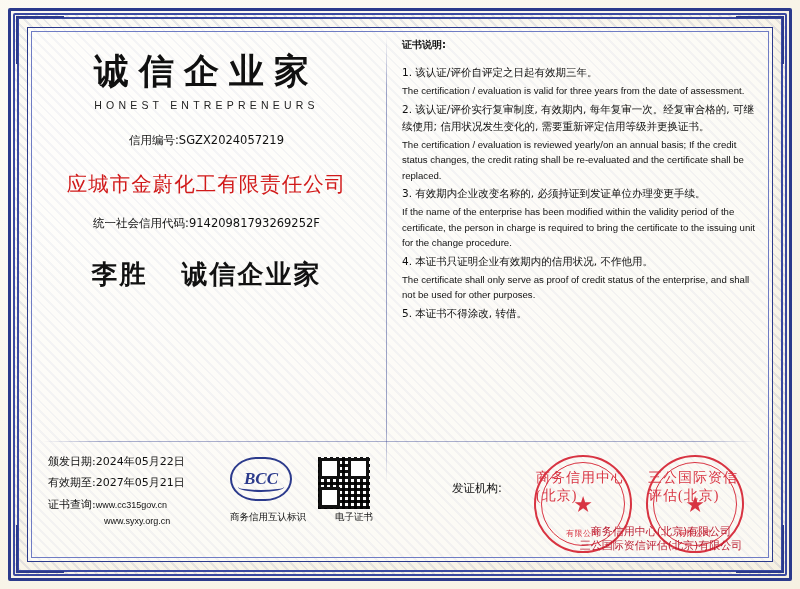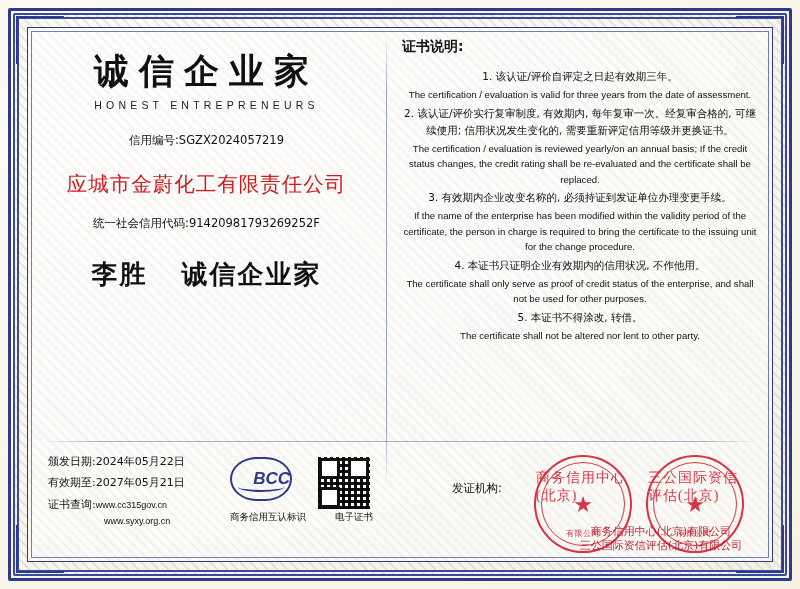--- a/index.html
+++ b/index.html
@@ -133,28 +133,27 @@
     background:linear-gradient(to bottom, rgba(43,58,140,0) 0%, rgba(43,58,140,0.45) 12%, rgba(43,58,140,0.45) 88%, rgba(43,58,140,0) 100%);
   }
 
   
   .right{
     position:absolute;left:368px;top:4px;right:0;
     text-align:left;
   }
   .right h3{
     margin:0 0 12px 0;
-    font-size:14px;font-weight:bold;color:#111;
+    font-size:10px;font-weight:bold;color:#111;
     font-family:"DejaVu Sans", sans-serif;
   }
   .note{
     font-size:10.5px;line-height:1.62;color:#111;
     margin:0 8px 2px 0;
     font-family:"DejaVu Sans", sans-serif;
-    text-align:center;
   }
   .note.en{
     font-size:9.6px;line-height:1.62;color:#111;
     font-family:"Liberation Sans", sans-serif;
   }
 
   
   .bottom{
     position:absolute;left:0;right:0;bottom:0;height:110px;
   }
@@ -171,23 +170,23 @@
     font-size:9px;line-height:1.5;color:#111;
     font-family:"Liberation Sans", sans-serif;
   }
   .marks{
     position:absolute;left:196px;top:12px;
     display:flex;gap:26px;align-items:flex-start;
   }
   .bcc{
     width:58px;height:40px;
     border:2px solid #2b3a8c;border-radius:50%/58%;
-    display:flex;align-items:center;justify-content:flex-end;
+    display:flex;align-items:center;justify-content:center;
     color:#2b3a8c;font-size:17px;font-weight:bold;font-style:italic;
-    font-family:Liberation Sans, sans-serif;
+    font-family:Liberation Serif, serif;
     position:relative;
   }
   .bcc .swoosh{
     position:absolute;left:6px;right:6px;bottom:7px;height:8px;
     border-bottom:2px solid #2b3a8c;border-radius:50%;
   }
   .qr{
     width:52px;height:52px;
     background:
       repeating-linear-gradient(90deg,#111 0 3px,#fff 3px 6px),
@@ -299,21 +298,20 @@
       <p class="note">2. 该认证/评价实行复审制度, 有效期内, 每年复审一次。经复审合格的, 可继续使用; 信用状况发生变化的, 需要重新评定信用等级并更换证书。</p>
       <p class="note en">The certification / evaluation is reviewed yearly/on an annual basis; If the credit status changes, the credit rating shall be re-evaluated and the certificate shall be replaced.</p>
 
       <p class="note">3. 有效期内企业改变名称的, 必须持证到发证单位办理变更手续。</p>
       <p class="note en">If the name of the enterprise has been modified within the validity period of the certificate, the person in charge is required to bring the certificate to the issuing unit for the change procedure.</p>
 
       <p class="note">4. 本证书只证明企业有效期内的信用状况, 不作他用。</p>
       <p class="note en">The certificate shall only serve as proof of credit status of the enterprise, and shall not be used for other purposes.</p>
 
       <p class="note">5. 本证书不得涂改, 转借。</p>
-      <p class="note en">The certificate shall not be altered nor lent to other party.</p>
     </div>
 
     <div class="bottom">
       <div class="hdiv"></div>
 
       <div class="dates">
         <div>
           <span>颁发日期:</span><span>2024年05月22日</span>
         </div>
         <div>

